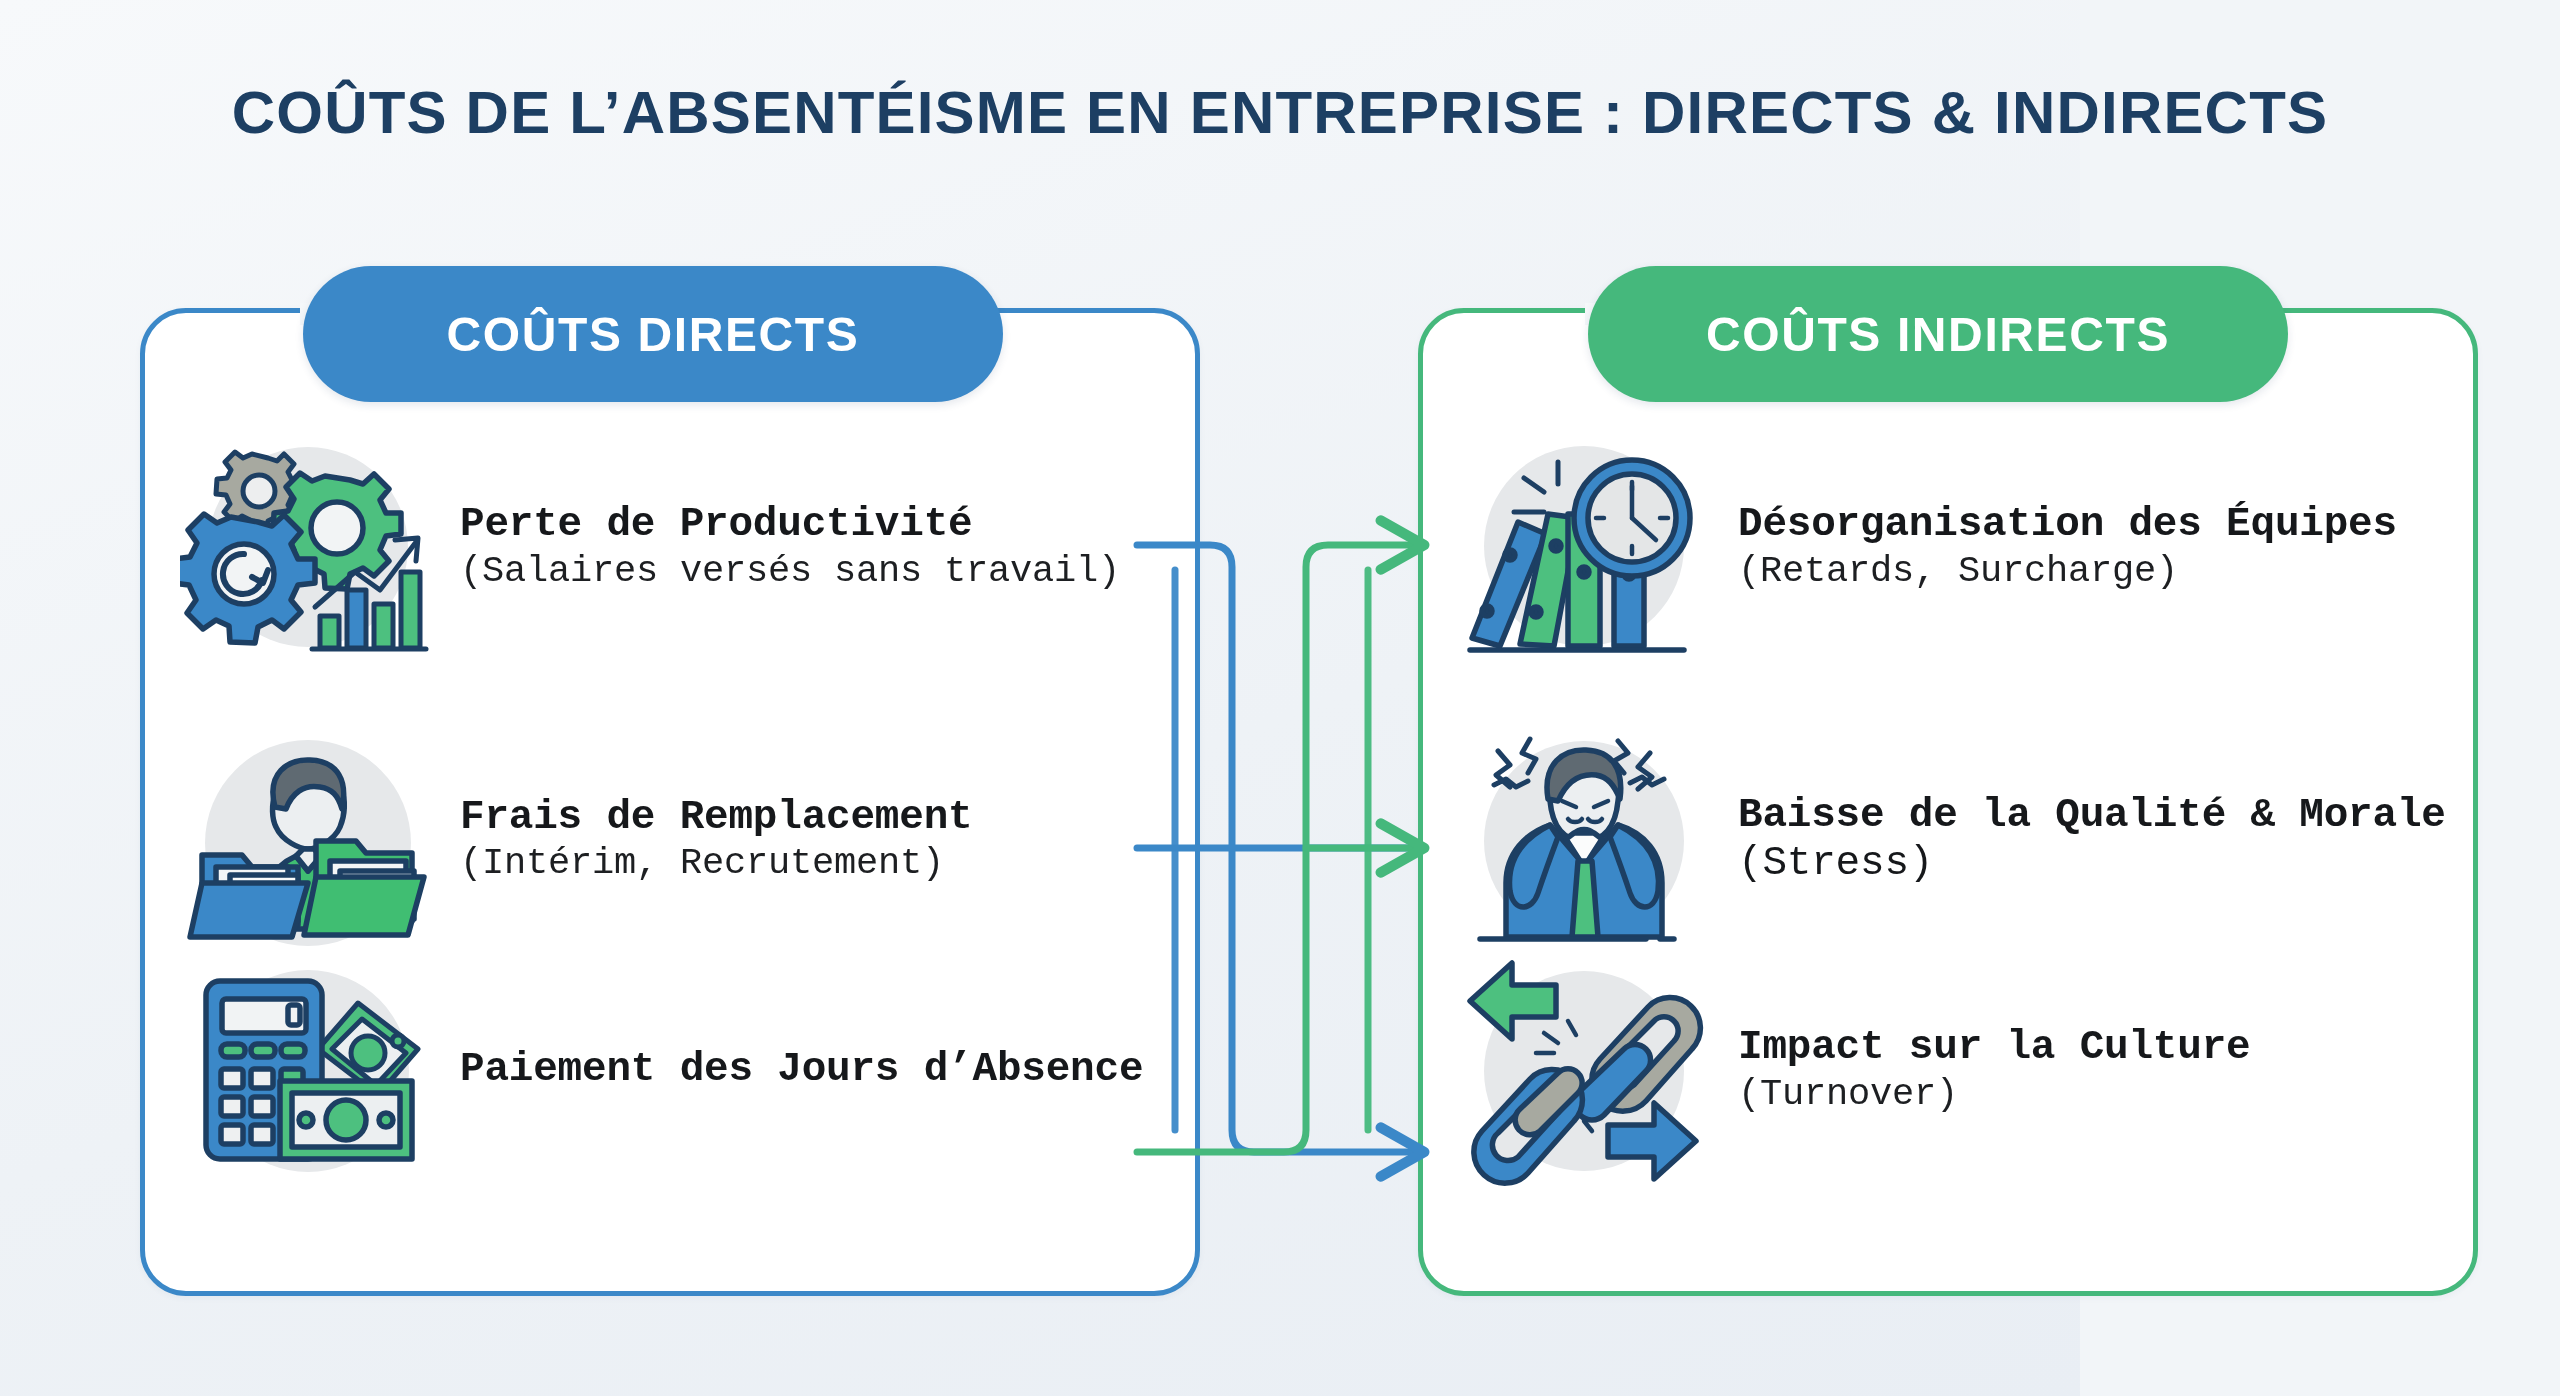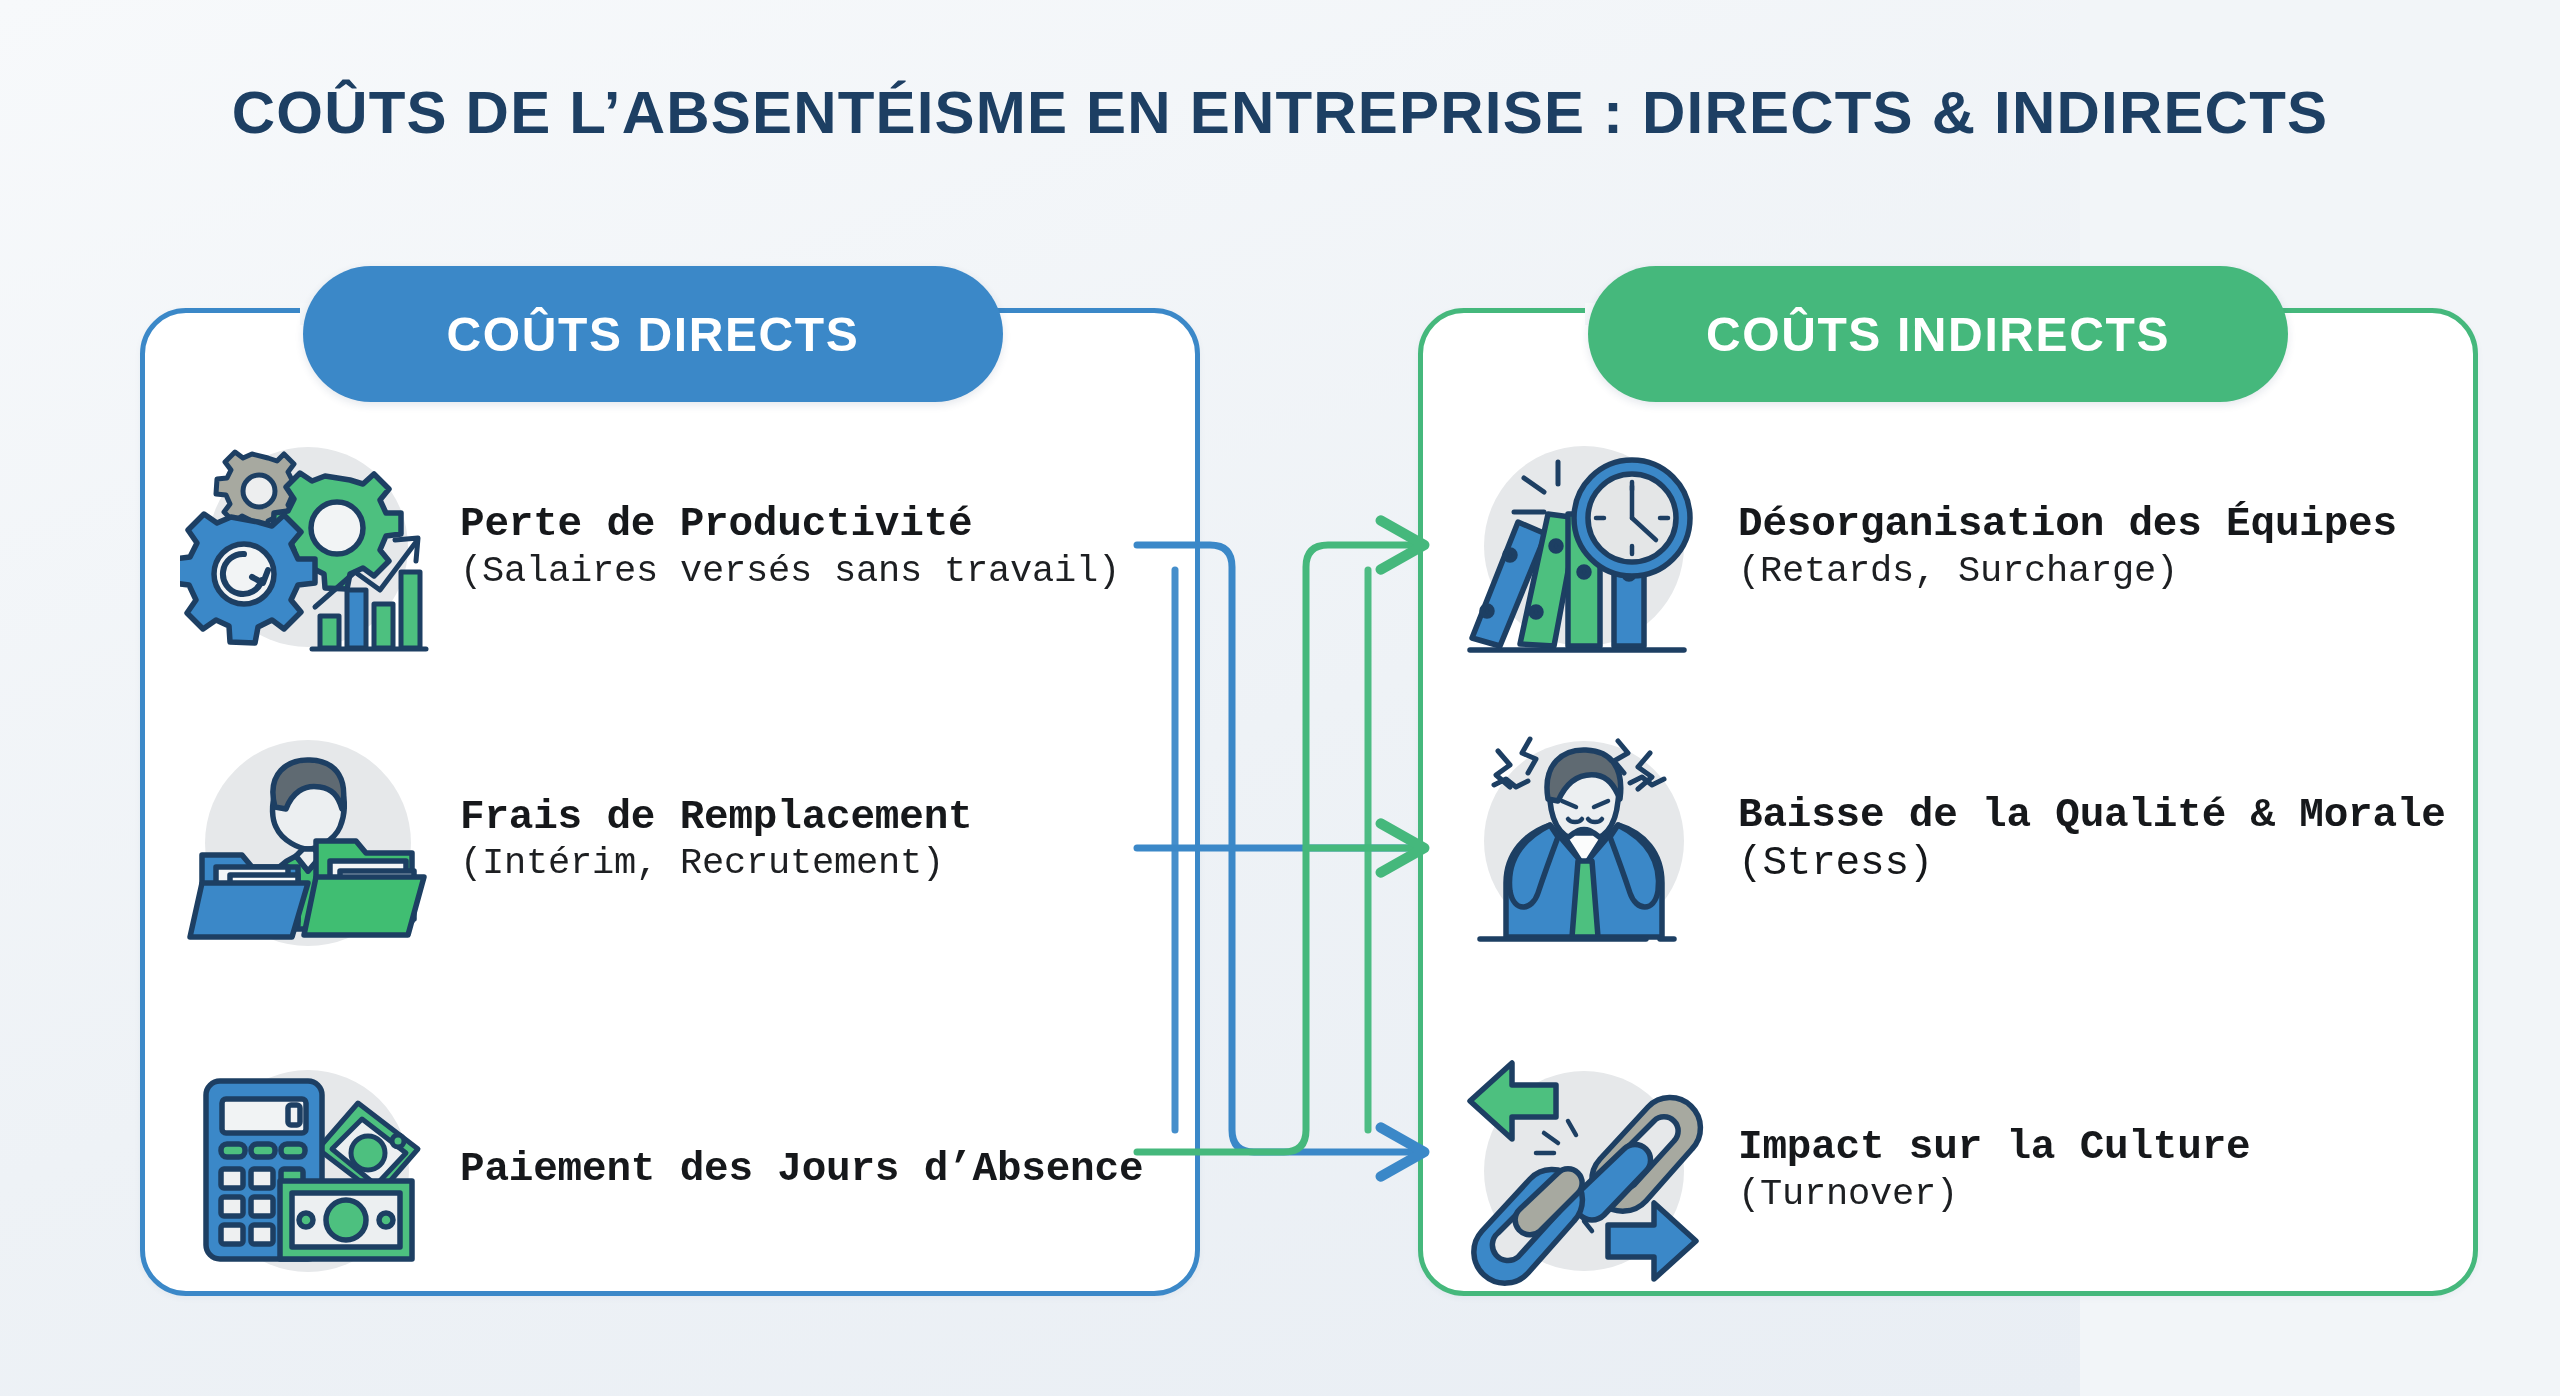--- a/index.html
+++ b/index.html
@@ -72,21 +72,21 @@
   .row {
     position: absolute;
     display: flex;
     align-items: center;
     gap: 30px;
   }
   .row-left  { left: 180px;  width: 1000px; }
   .row-right { left: 1458px; width: 1010px; }
   .row-1 { top: 422px;  height: 250px; }
   .row-2 { top: 712px;  height: 255px; }
-  .row-3 { top: 1044px; height: 252px; }
+  .row-3 { top: 944px; height: 252px; }
 
   .icon-wrap {
     position: relative;
     width: 250px; height: 250px;
     flex: 0 0 250px;
   }
   .icon-wrap svg { display: block; width: 250px; height: 250px; }
 
   .texts { flex: 1 1 auto; font-family: Liberation Mono, monospace; }
   .item-title {

